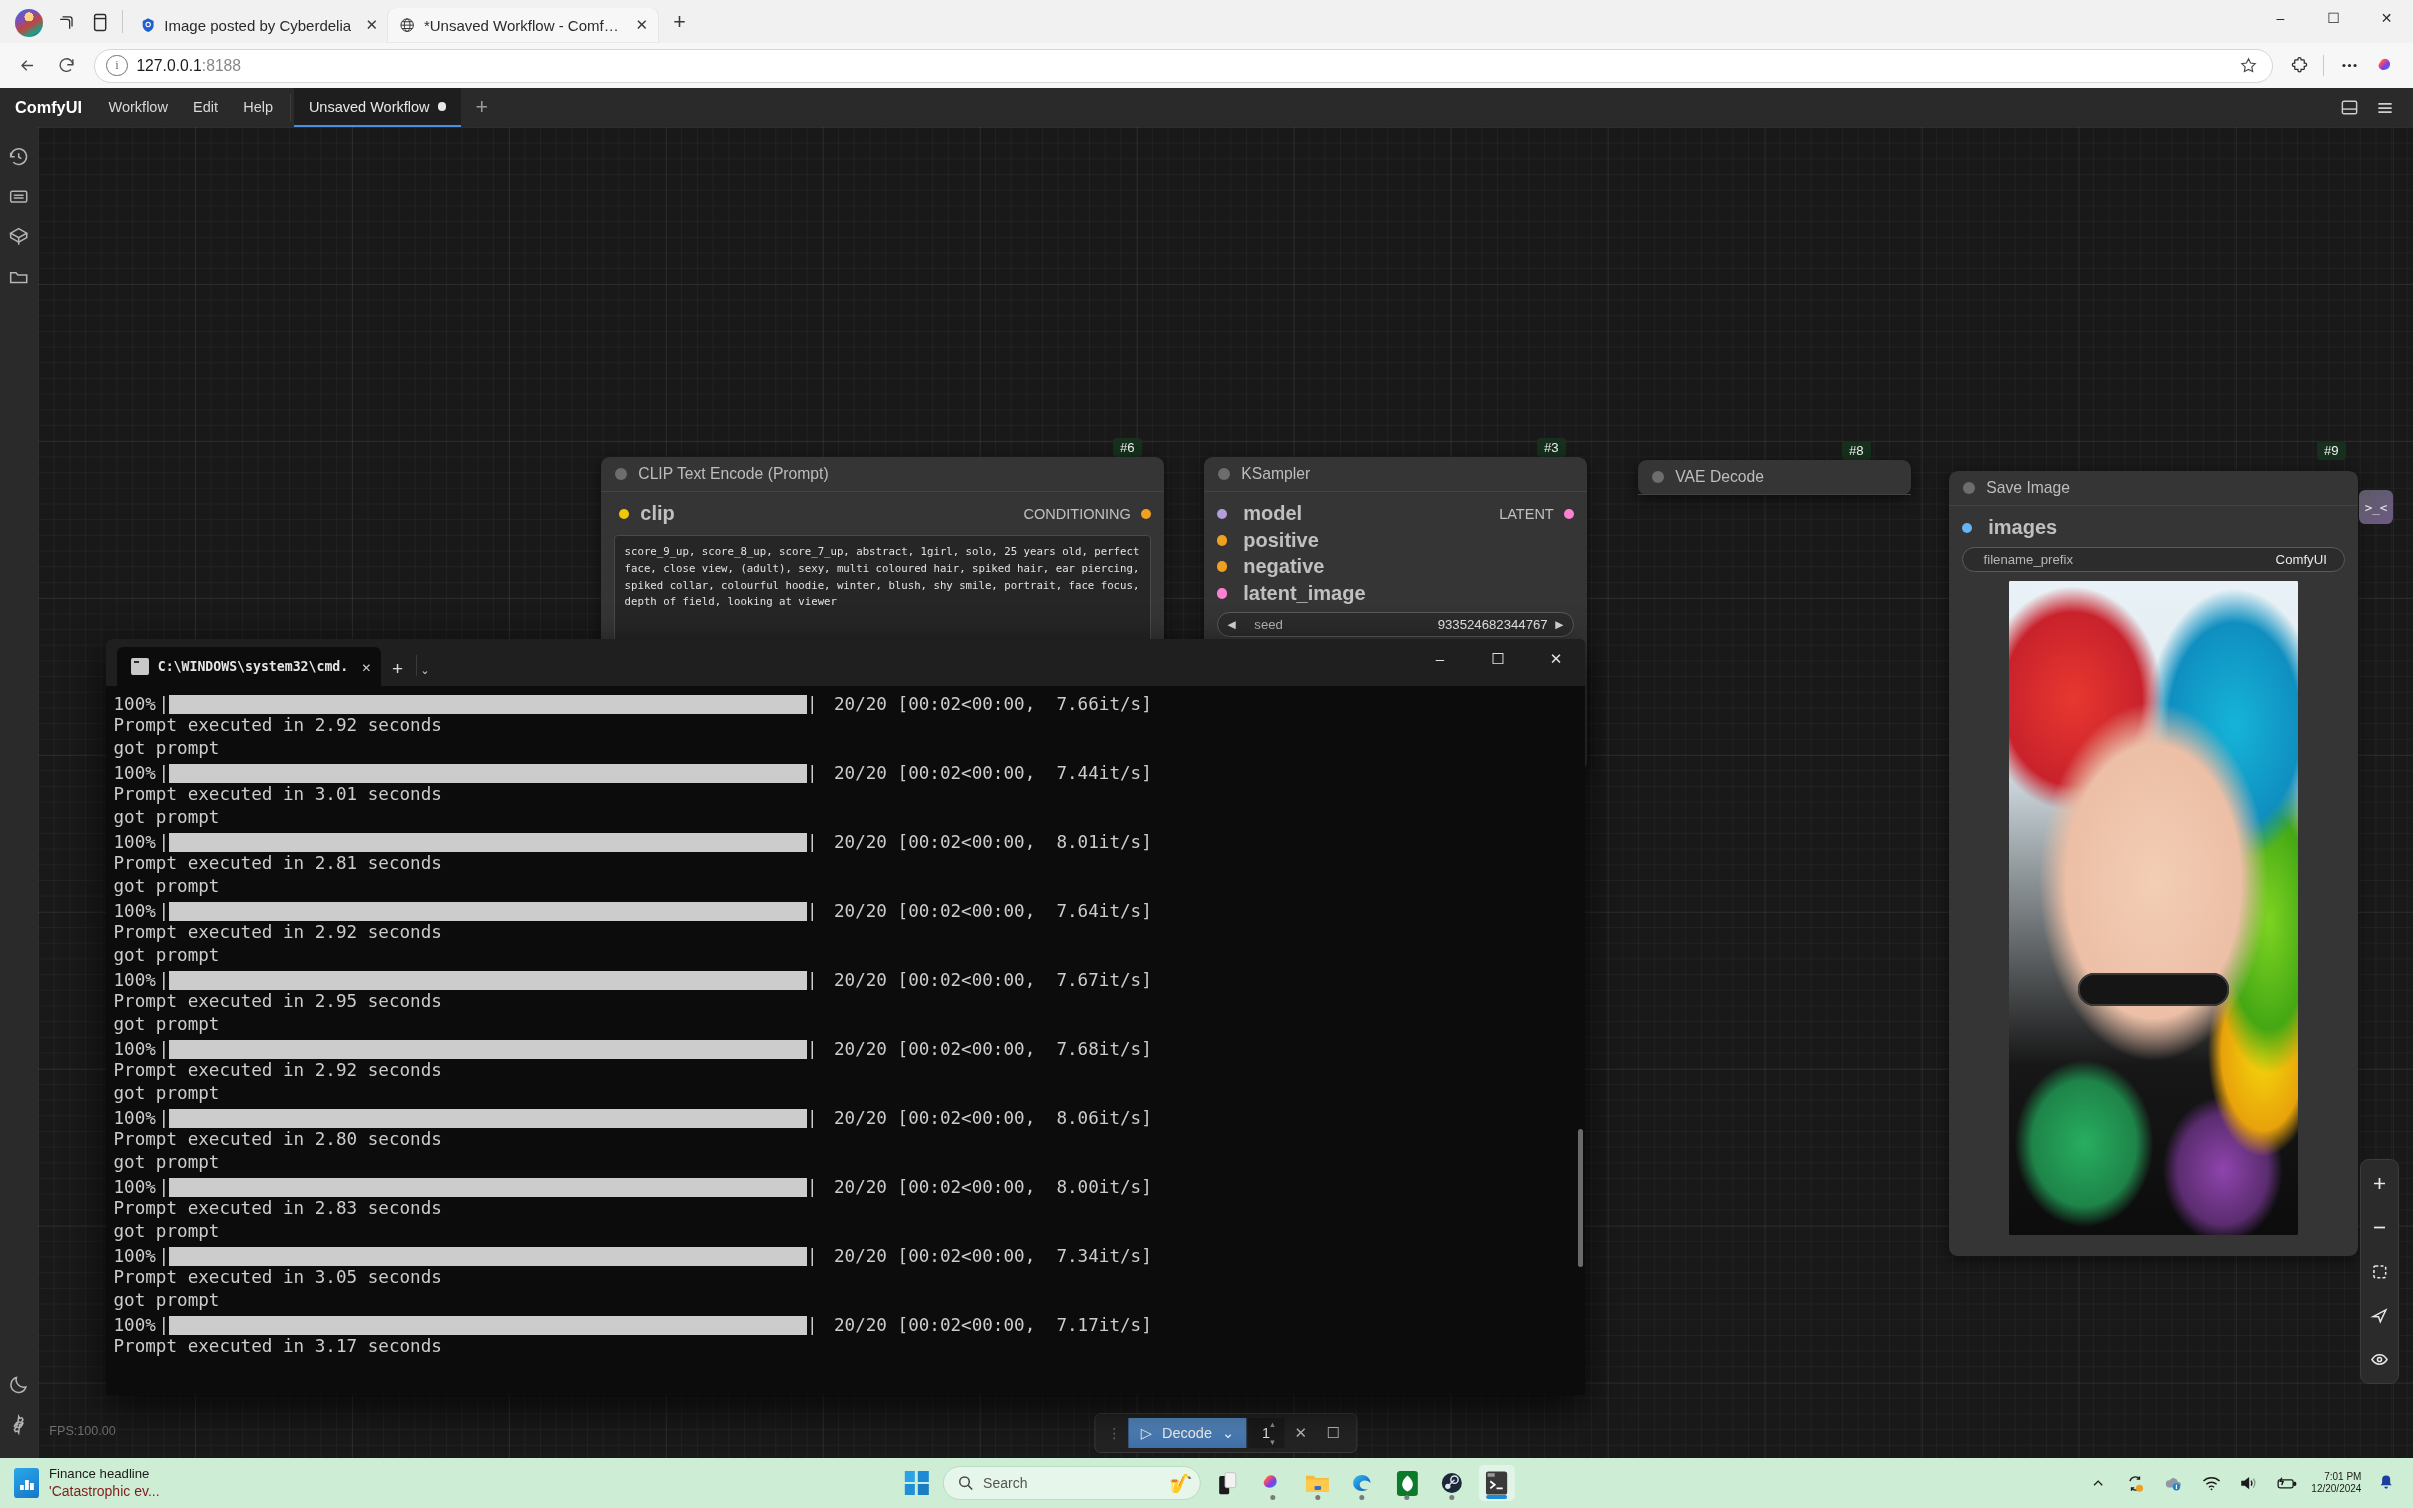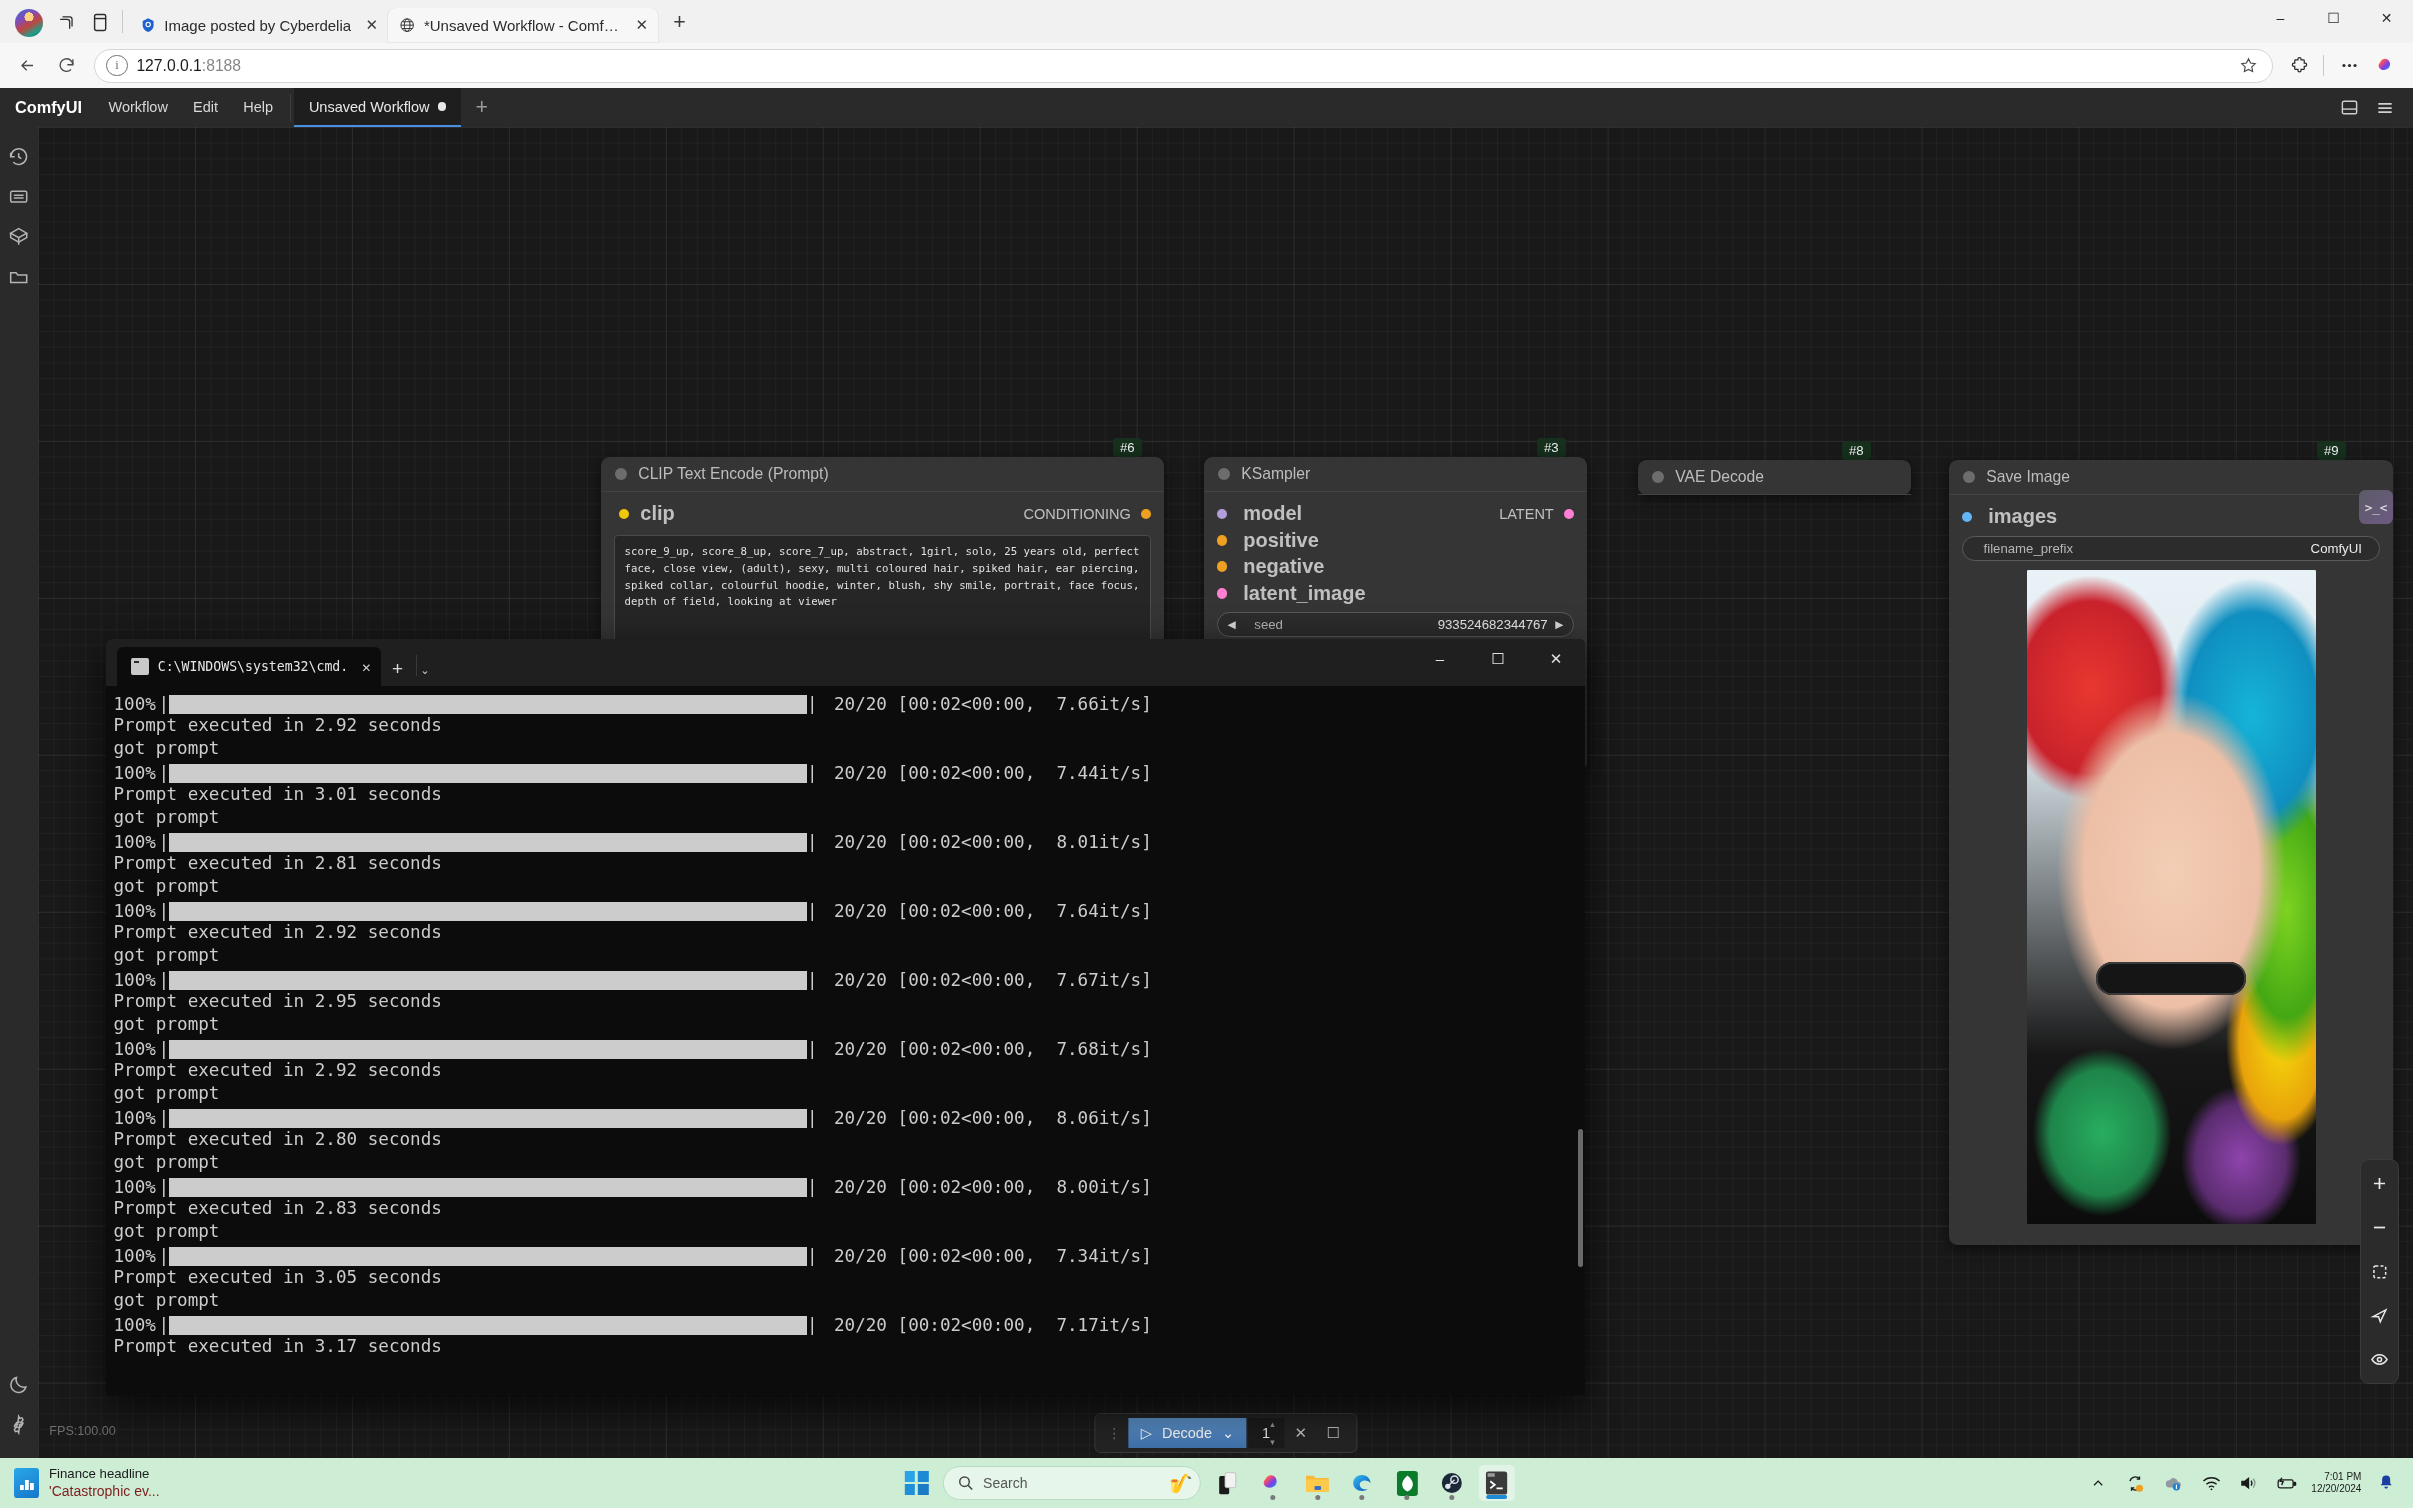--- a/index.html
+++ b/index.html
@@ -216,21 +216,21 @@
   
   .term {
     position:absolute; left: 106px; top: 639px; width: 1479px; height: 756px;
     background:#0c0c0c; box-shadow: 0 11.3px 38px rgba(0,0,0,.75);
     border-radius: 6.3px 6.3px 0 0; overflow: hidden;
   }
   .term-chrome { height: 47px; background:#1f1f1f; display:flex; align-items:flex-end; }
   .term-tab {
     height: 39px; background:#0c0c0c; border-radius: 6.3px 6.3px 0 0;
     display:flex; align-items:center; gap: 8.8px; padding: 0 10px 0 14px; margin-left: 11.3px;
-    color:#e6e6e6; font-size: 13.2px; font-family:"DejaVu Sans Mono", monospace;
+    color:#e6e6e6; font-size: 13.2px; font-family:"DejaVu Sans Mono", monospace;font-weight:bold;
   }
   .term-tabicon { width: 17.6px; height: 17.6px; background:#c9c9c9; border-radius: 1.9px;
                   position:relative; flex:0 0 auto; }
   .term-tabicon::after{content:"";position:absolute;left:2.5px;top:3.1px;width:5.7px;height:1.9px;background:#2b2b2b;}
   .term-x { font-size: 14.5px; color:#cfcfcf; margin-left: 5px; }
   .term-plus { color:#d8d8d8; font-size: 19px; padding: 0 8.8px 6.3px 11.3px; font-weight:300;}
   .term-chev { color:#d8d8d8; font-size: 11.3px; padding: 0 7.5px 8.8px 0; }
   .term-vsep { width:0.6px; height:21.4px; background:#3a3a3a; margin: 0 3.8px 10px; }
   .term-wc { margin-left:auto; display:flex; align-items:flex-start; height: 47px; }
   .term-wbtn { width: 58px; height: 39px; display:flex; align-items:center;
@@ -574,21 +574,21 @@
 
         <div class="badge" style="left:1804px; top:314px;">#8</div>
         <div class="node" style="left:1600px; top:333px; width:273px;">
           <div class="node-title">
             <span class="node-cdot"></span>
             <span>VAE Decode</span>
           </div>
         </div>
 
         <div class="badge" style="left:2279px; top:314px;">#9</div>
-        <div class="node" style="left:1911px; top:333px; width:444px; padding-bottom:10px;">
+        <div class="node" style="left:1911px; top:344px; width:409px; padding-bottom:10px;">
           <div class="node-title">
             <span class="node-cdot"></span>
             <span>Save Image</span>
           </div>
           <div class="node-body">
             <div class="slot-row">
               <span class="slot-dot" style="background:#64b5f6;"></span>
               <span class="slot-label">images</span>
             </div>
             <div class="widget">

